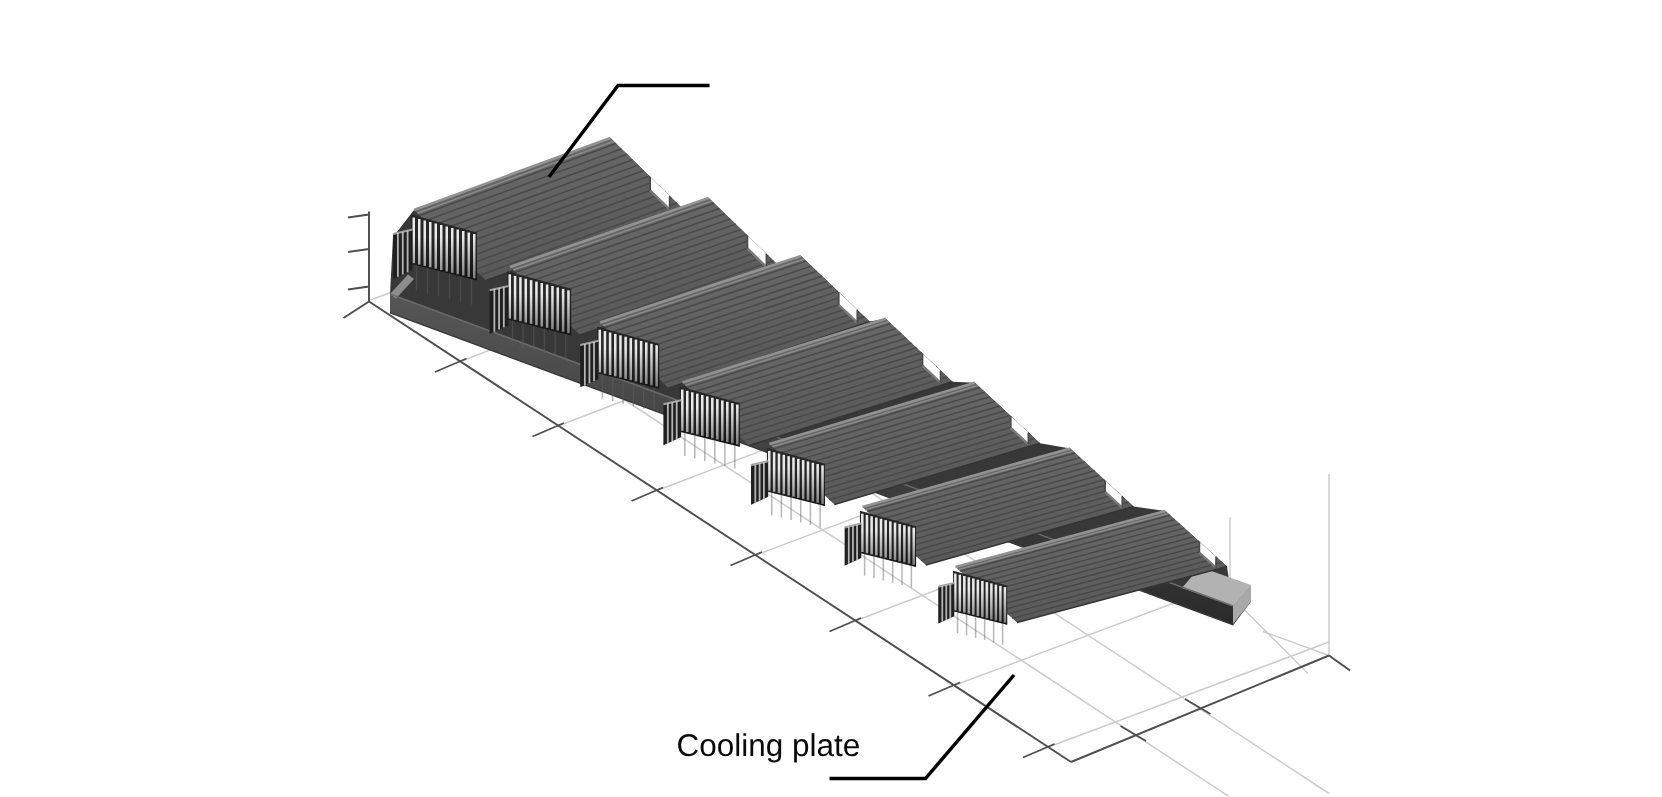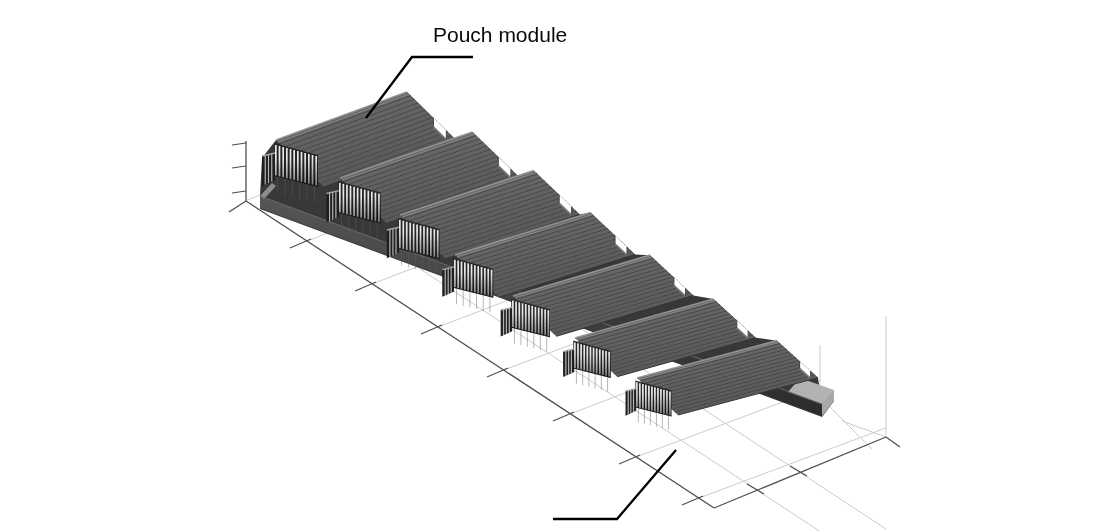--- a/index.html
+++ b/index.html
@@ -398,14 +398,14 @@
           <line x1="630.8499999999999" y1="389.89" x2="630.8499999999999" y2="413.26" stroke="#cfcfcf" stroke-width="1.2" stroke-opacity="0.85"></line>
           <line x1="633.515" y1="389.27500000000003" x2="633.515" y2="412.03000000000003" stroke="#cfcfcf" stroke-width="1.2" stroke-opacity="0.85"></line>
         </g>
       </g>
     <g id="g-leaders">
         <polyline points="473,57 412,57 366,118" fill="none" stroke="#000000" stroke-width="2.3"></polyline>
         <polyline points="553,519 617,519 676,450" fill="none" stroke="#000000" stroke-width="2.3"></polyline>
       </g>
   </svg>
 
-  <div class="fig-label" id="lbl-pouch" style="left: 433px; top: 24px; font-size: 21px;">Pouch module</div>
+  <div class="fig-label" id="lbl-cool" style="left: 451px; top: 487px; font-size: 21px;">Cooling plate</div>
 </div>
 
 </body></html>

